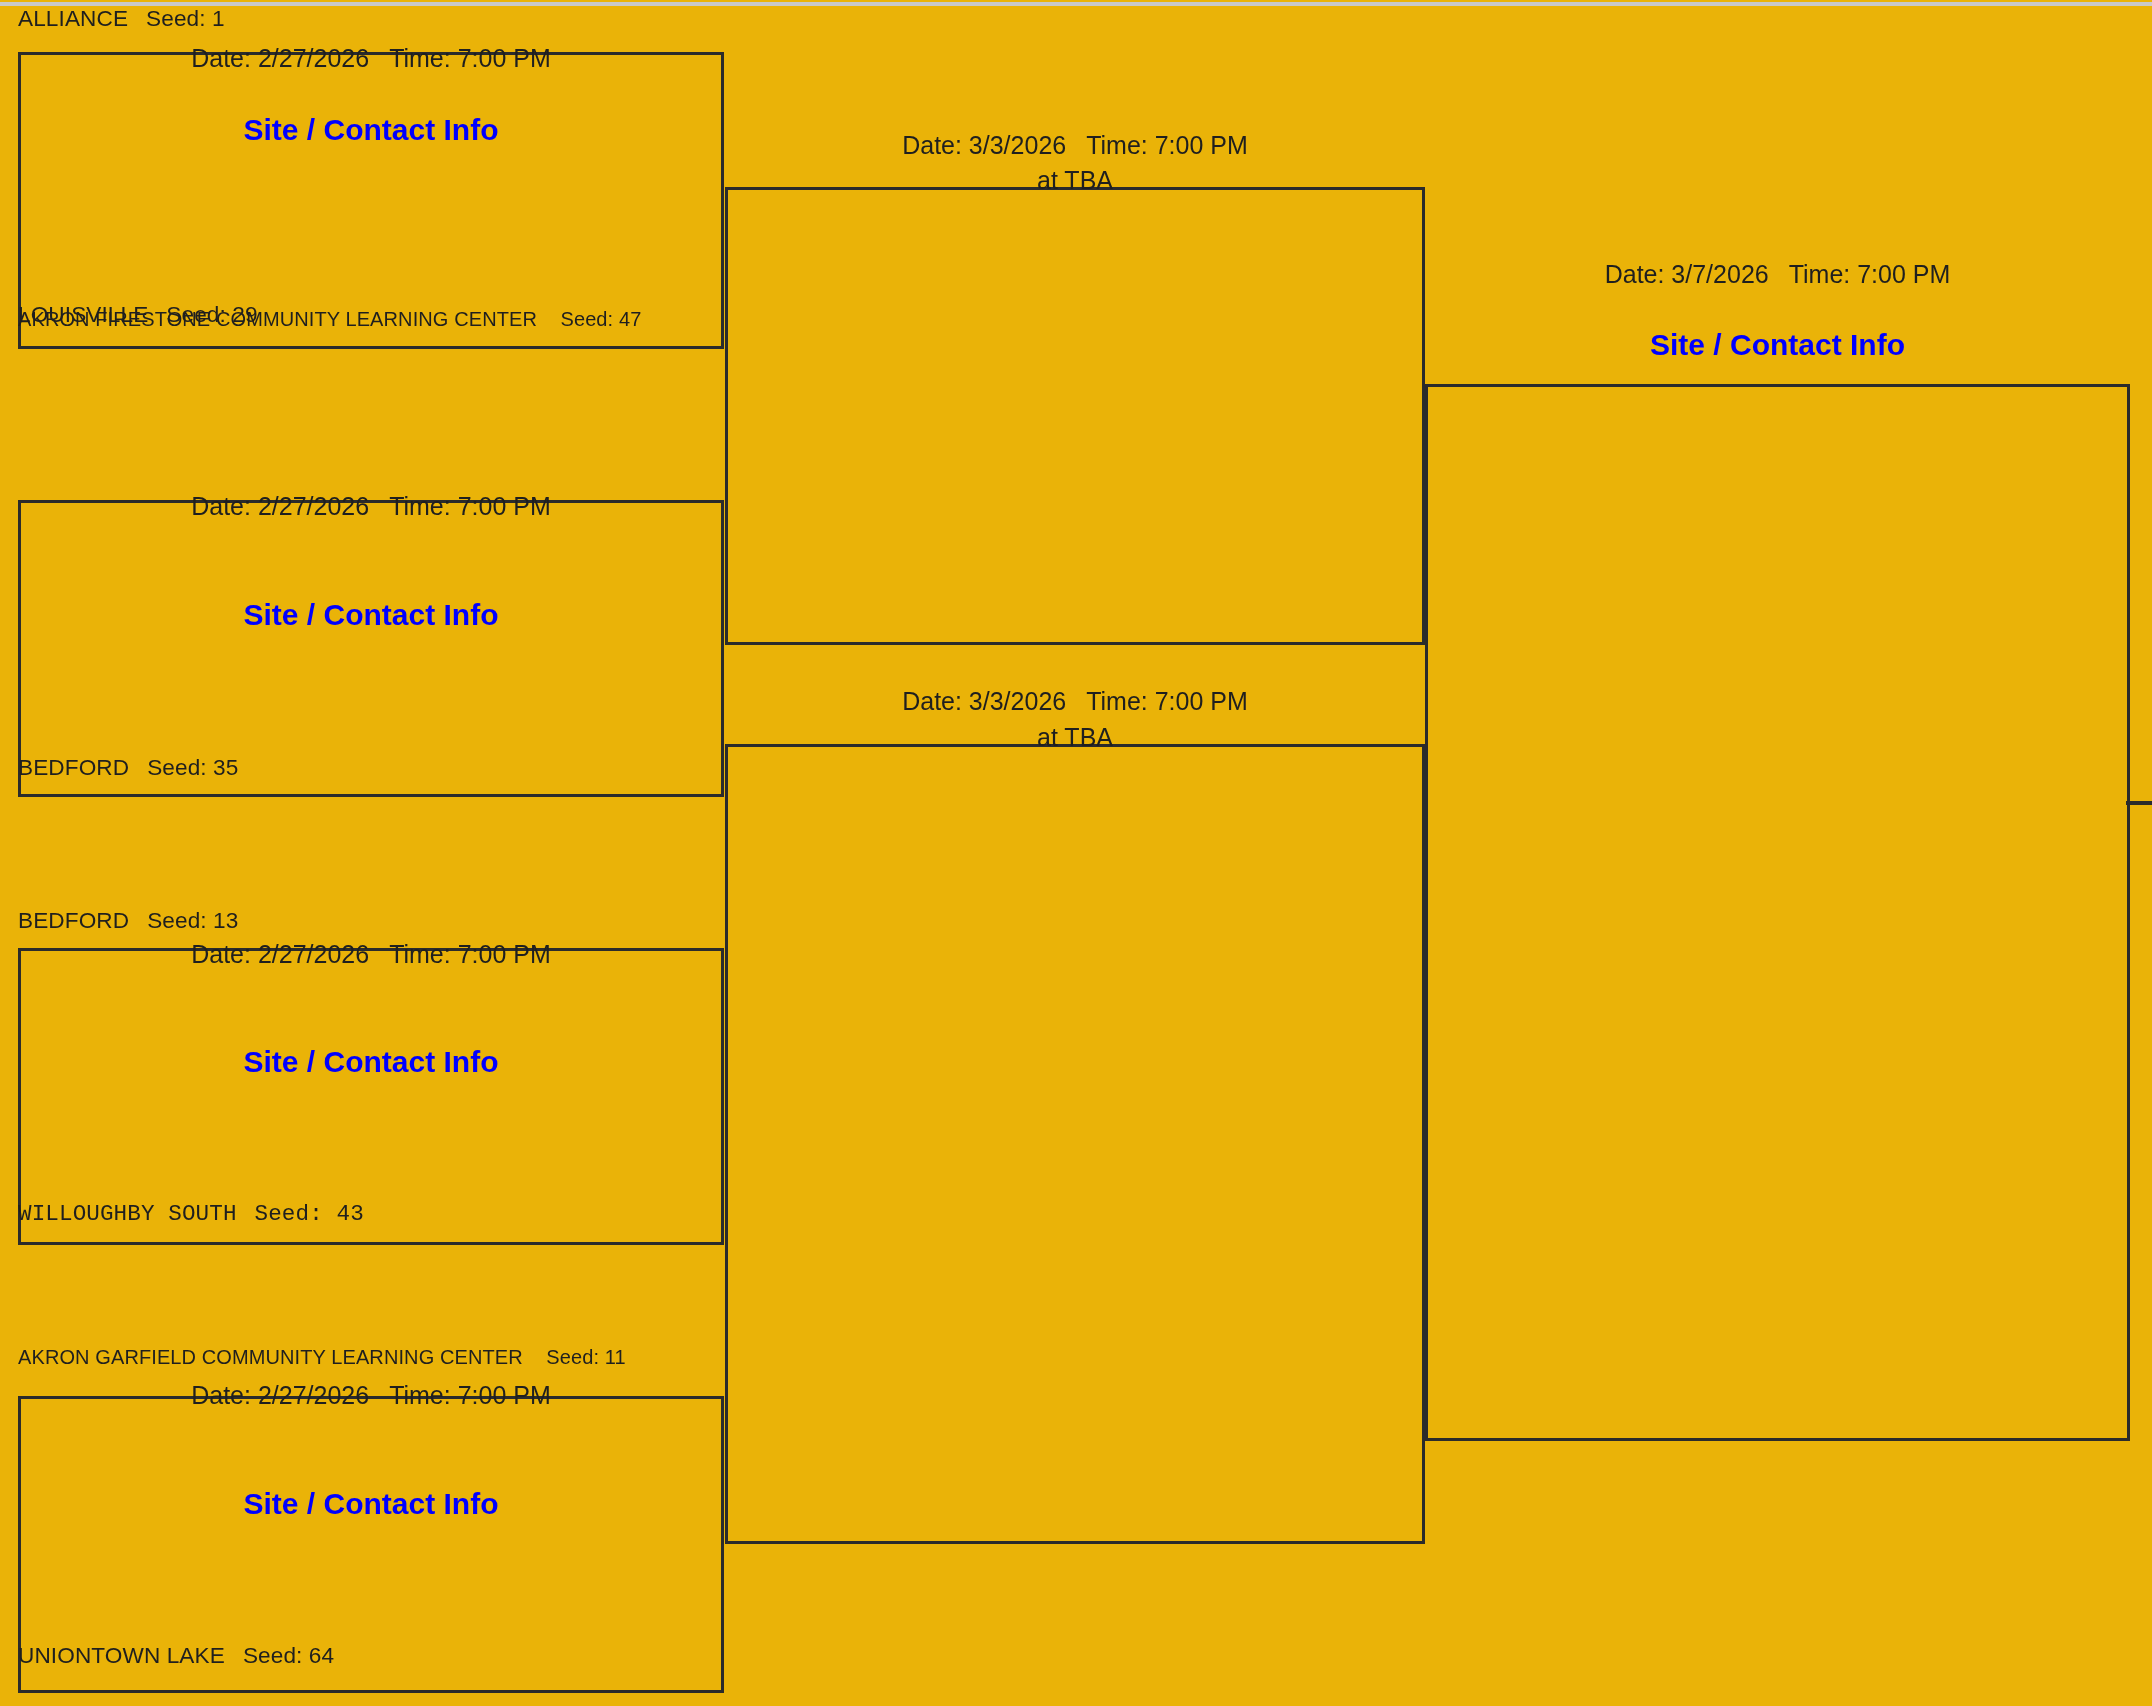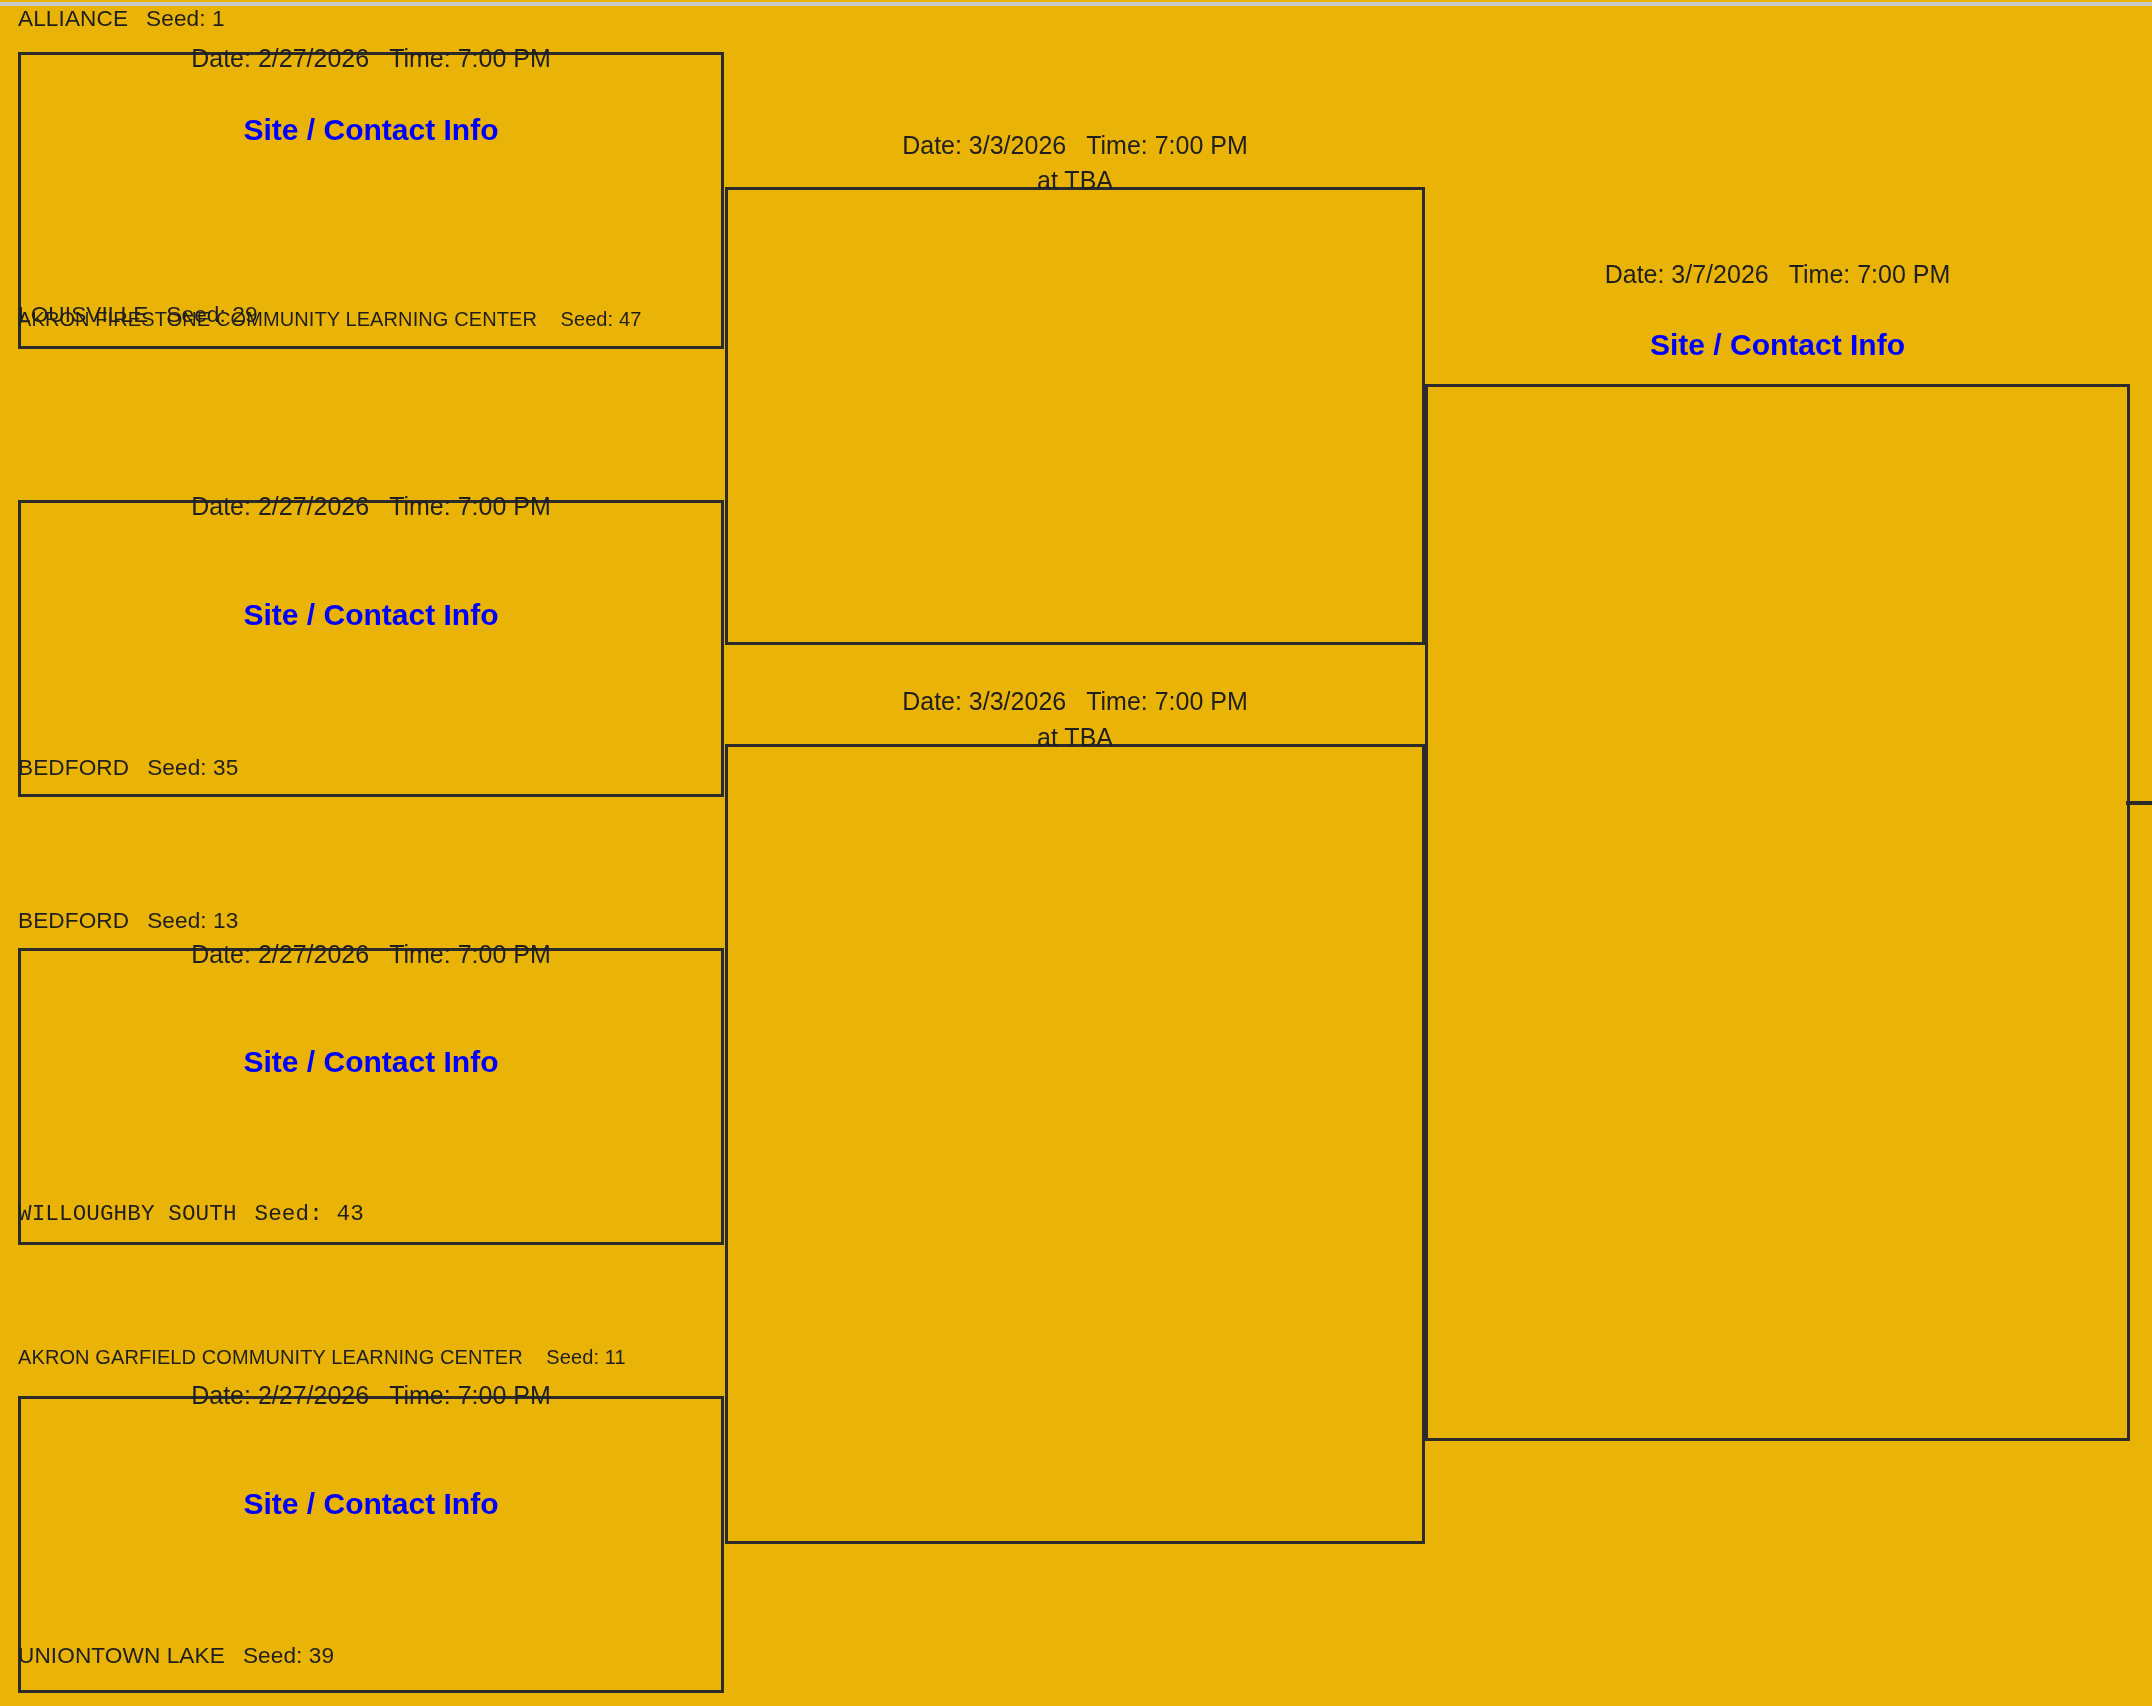--- a/index.html
+++ b/index.html
@@ -150,21 +150,21 @@
 
   <div class="game-box" style="left:18px; top:1396px; width:706px; height:297px;"></div>
 
   <div class="meta-line" style="left:18px; top:1382px; width:706px;">
     <span>Date: 2/27/2026</span><span class="meta-gap"></span><span>Time: 7:00 PM</span>
   </div>
 
   <a class="site-link" style="left:18px; top:1490px; width:706px;">Site / Contact Info</a>
 
   <div class="team-label" style="left:18px; top:1642px;">
-    <span>UNIONTOWN LAKE</span><span class="seed-sep"></span><span>Seed: 39</span>
+    <span>UNIONTOWN LAKE</span><span class="seed-sep"></span><span>Seed: 64</span>
   </div>
 
   <div class="game-box" style="left:725px; top:187px; width:700px; height:458px;"></div>
 
   <div class="meta-line" style="left:725px; top:132px; width:700px;">
     <span>Date: 3/3/2026</span><span class="meta-gap"></span><span>Time: 7:00 PM</span>
   </div>
 
   <div class="meta-line" style="left:725px; top:167px; width:700px;">at TBA</div>
 

